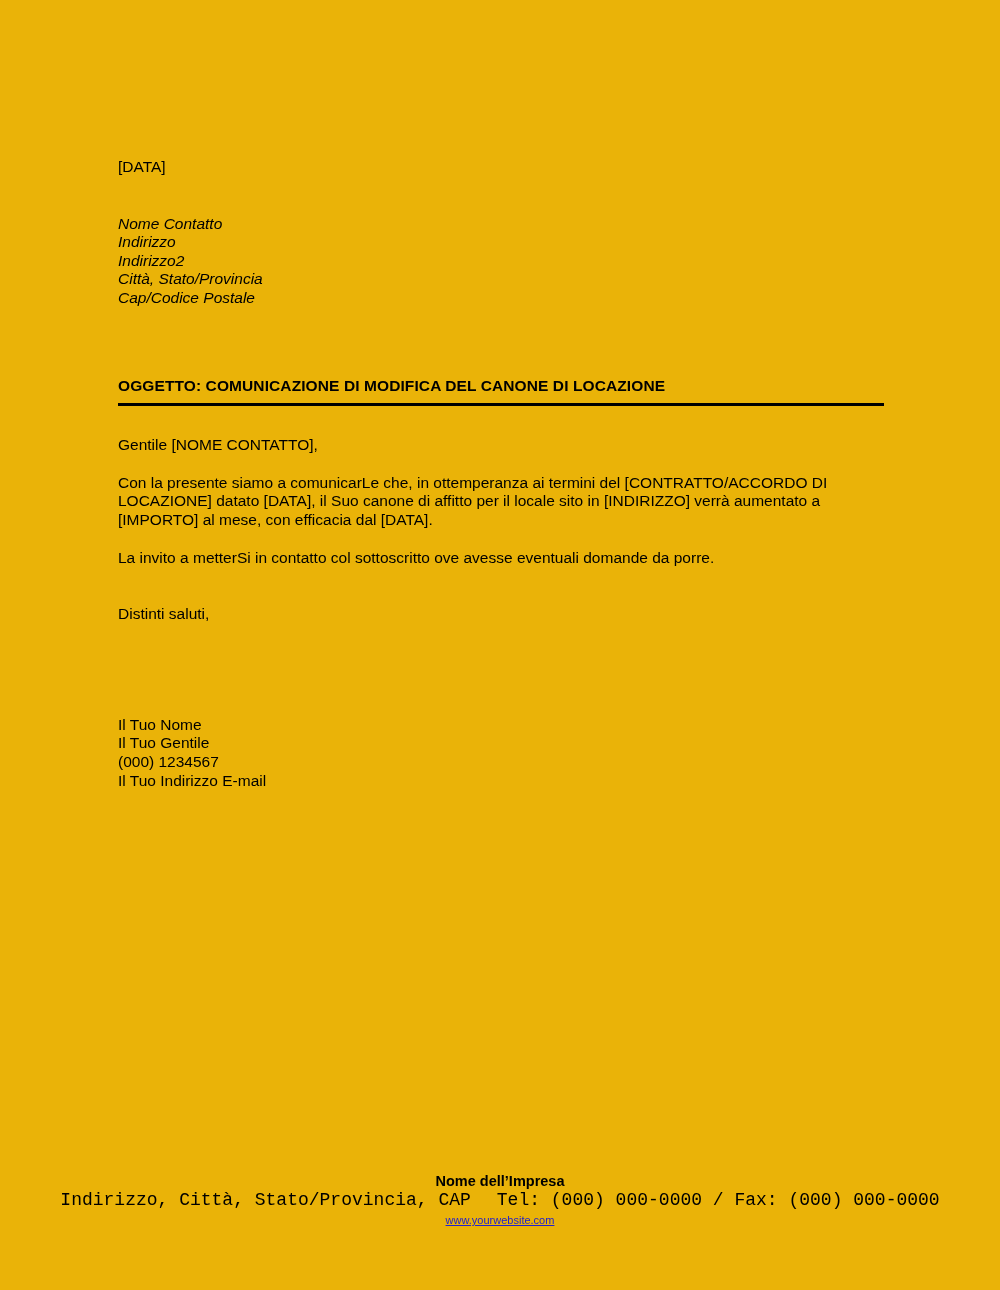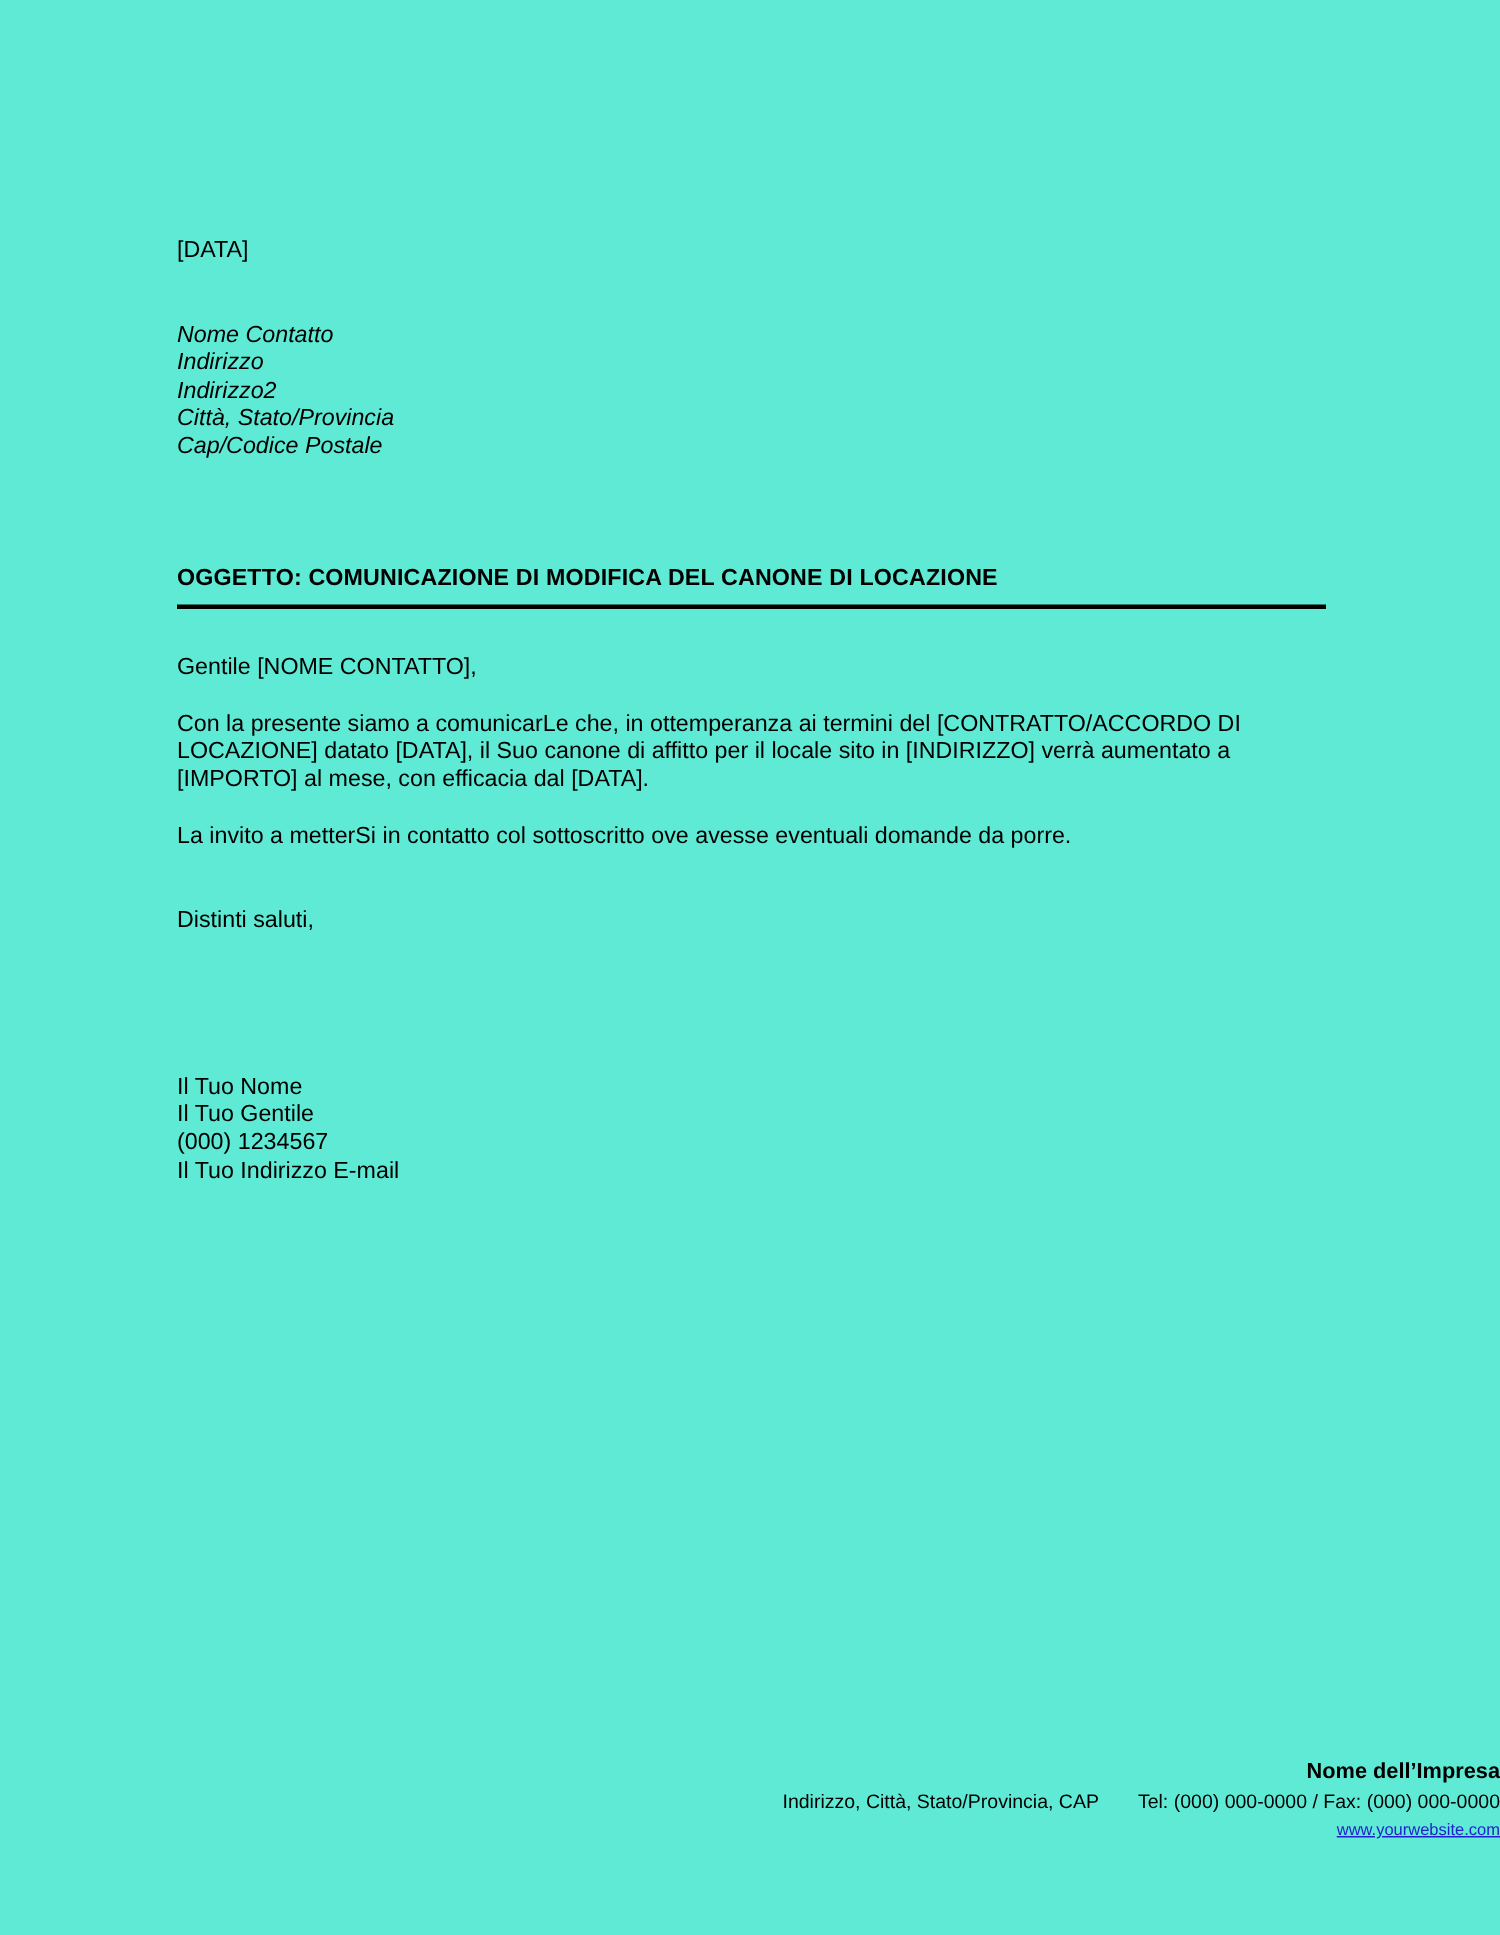--- a/index.html
+++ b/index.html
@@ -4,21 +4,21 @@
 <style>
   html, body {
     margin: 0;
     padding: 0;
     background: #ffffff;
   }
   .page {
     position: relative;
     width: 1000px;
     height: 1290px;
-    background: #5eead4;
+    background: #eab308;
     font-family: "Liberation Sans", sans-serif;
     color: #000000;
     overflow: hidden;
   }
 
   .content {
     position: absolute;
     left: 118px;
     top: 158px;
     width: 766px;
@@ -58,31 +58,32 @@
 
   .closing { margin-top: 38px; }
 
   .signature { margin-top: 92px; }
 
   .footer {
     position: absolute;
     left: 0;
     right: 0;
     top: 1172px;
-    text-align: right;
+    text-align: center;
   }
   .footer-company {
     font-size: 14.5px;
     line-height: 19px;
     font-weight: bold;
   }
   .footer-contact {
-    font-size: 13px;
+    font-size: 18px;
     line-height: 19px;
     white-space: pre;
+    font-family: Liberation Mono, monospace;
   }
   .footer-tab { display: inline-block; width: 26px; }
   .footer-url {
     font-size: 11px;
     line-height: 19px;
     color: #2222cc;
     text-decoration: underline;
   }
 </style>
 </head>

